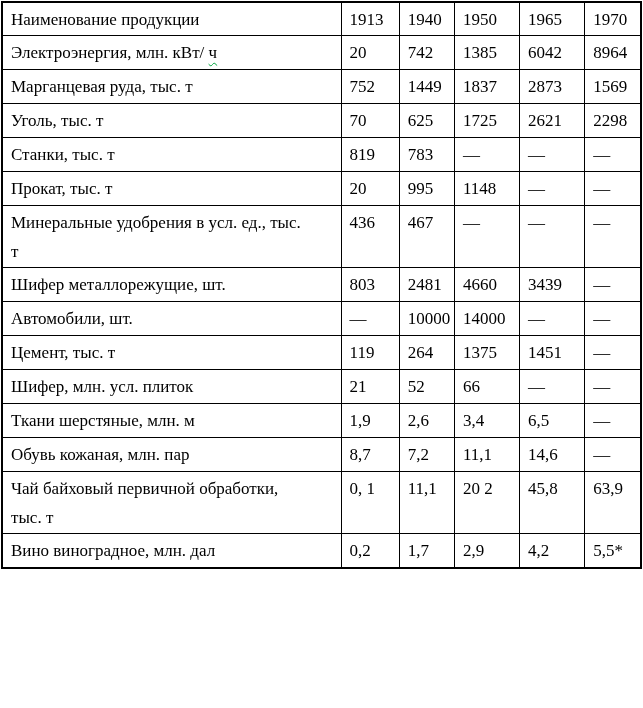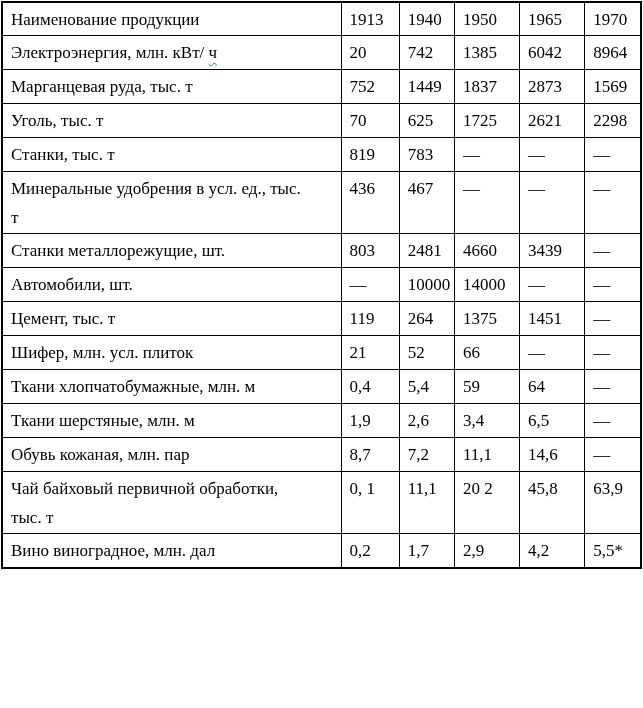--- a/index.html
+++ b/index.html
@@ -95,30 +95,38 @@
         </tr>
         <tr>
           <td class="name-cell">Станки, тыс. т</td>
           <td>819</td>
           <td>783</td>
           <td>—</td>
           <td>—</td>
           <td>—</td>
         </tr>
         <tr>
+          <td class="name-cell">Прокат, тыс. т</td>
+          <td>20</td>
+          <td>995</td>
+          <td>1148</td>
+          <td>—</td>
+          <td>—</td>
+        </tr>
+        <tr>
           <td class="name-cell">Минеральные удобрения в усл. ед., тыс.
 т</td>
           <td>436</td>
           <td>467</td>
           <td>—</td>
           <td>—</td>
           <td>—</td>
         </tr>
         <tr>
-          <td class="name-cell">Станки металлорежущие, шт.</td>
+          <td class="name-cell">Шифер металлорежущие, шт.</td>
           <td>803</td>
           <td>2481</td>
           <td>4660</td>
           <td>3439</td>
           <td>—</td>
         </tr>
         <tr>
           <td class="name-cell">Автомобили, шт.</td>
           <td>—</td>
           <td>10000</td>
@@ -133,28 +141,20 @@
           <td>1375</td>
           <td>1451</td>
           <td>—</td>
         </tr>
         <tr>
           <td class="name-cell">Шифер, млн. усл. плиток</td>
           <td>21</td>
           <td>52</td>
           <td>66</td>
           <td>—</td>
-          <td>—</td>
-        </tr>
-        <tr>
-          <td class="name-cell">Ткани хлопчатобумажные, млн. м</td>
-          <td>0,4</td>
-          <td>5,4</td>
-          <td>59</td>
-          <td>64</td>
           <td>—</td>
         </tr>
         <tr>
           <td class="name-cell">Ткани шерстяные, млн. м</td>
           <td>1,9</td>
           <td>2,6</td>
           <td>3,4</td>
           <td>6,5</td>
           <td>—</td>
         </tr>

